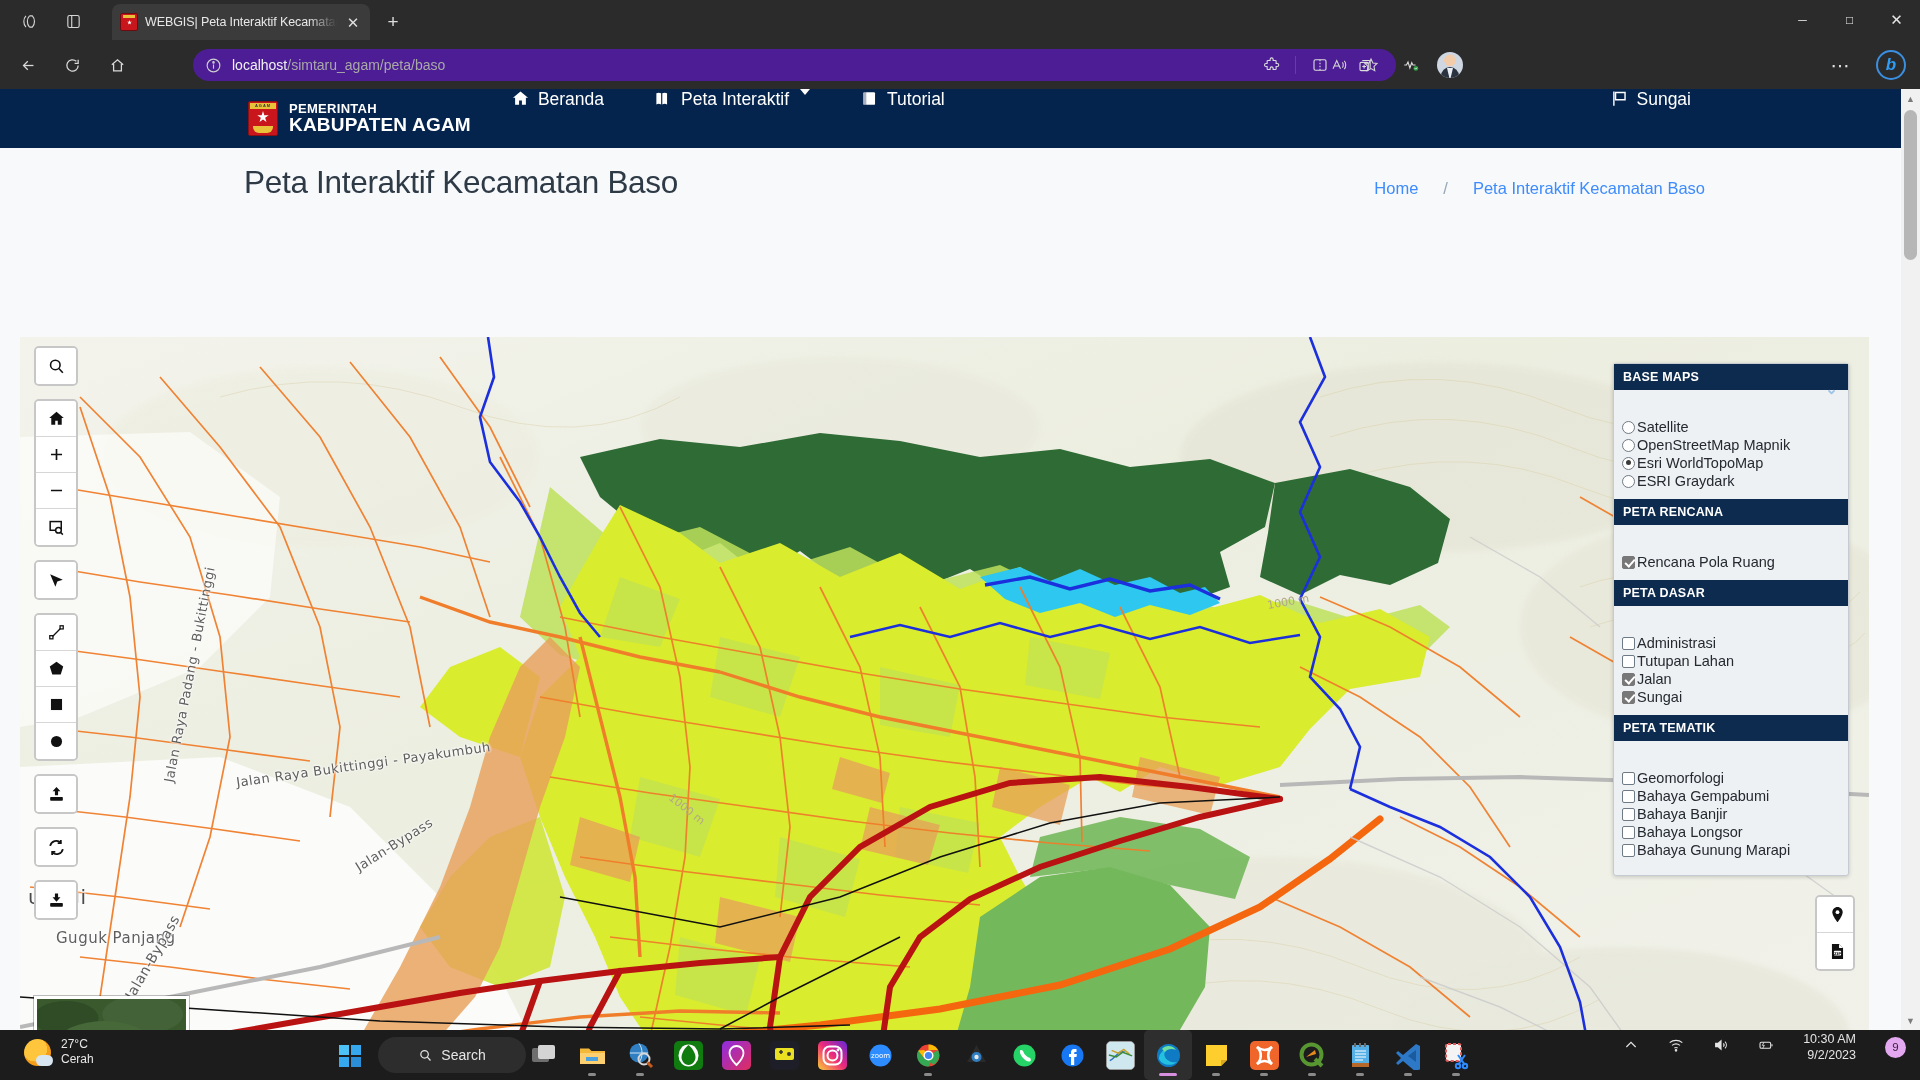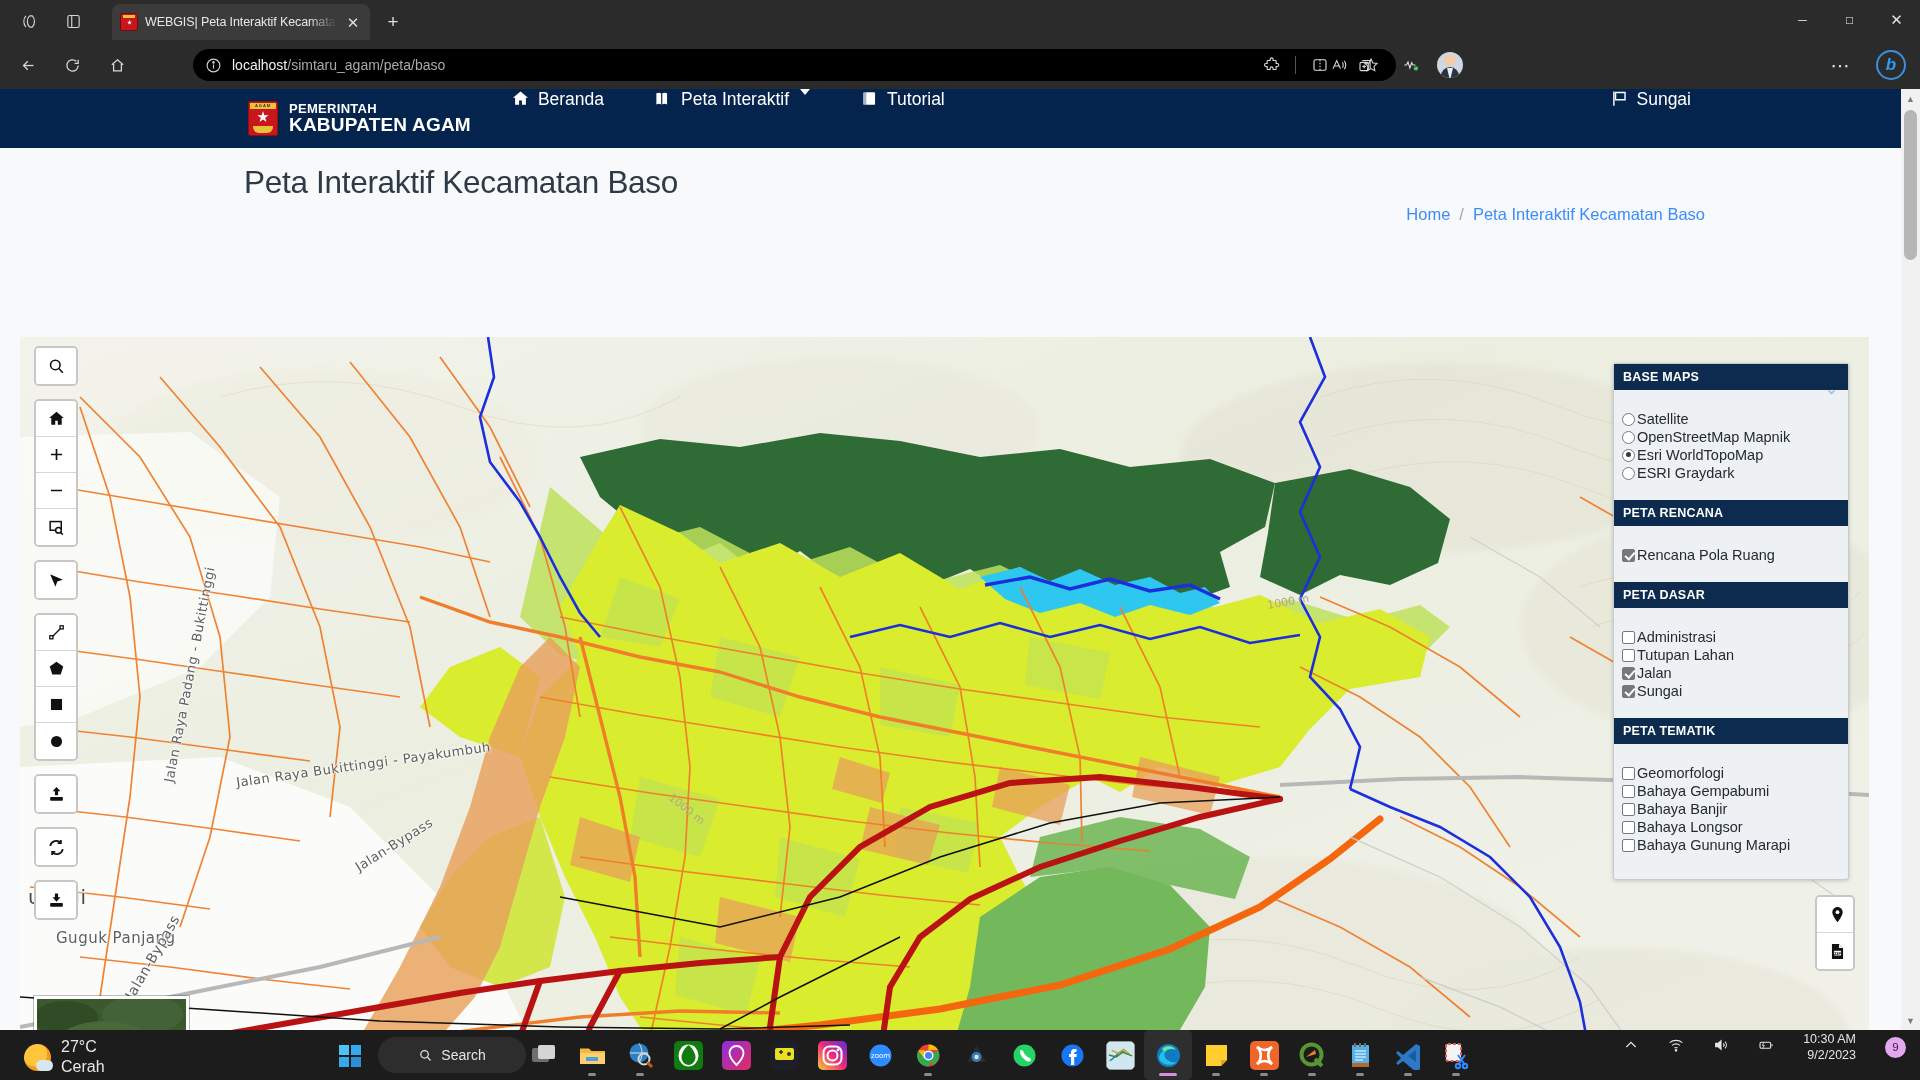--- a/index.html
+++ b/index.html
@@ -59,21 +59,21 @@
     position: absolute; top: 40px; left: 0; width: 1920px; height: 49px;
     background: #2b2b2b;
   }
   .nav-btn {
     position: absolute; top: 11px; width: 28px; height: 28px;
     display: flex; align-items: center; justify-content: center; color: #d9d9d9;
   }
   .nav-btn svg { width: 17px; height: 17px; }
   .addr-bar {
     position: absolute; left: 193px; top: 9px; width: 1203px; height: 32px;
-    background: #000000; border-radius: 16px; display: flex; align-items: center;
+    background: #4c1d95; border-radius: 16px; display: flex; align-items: center;
     padding: 0 12px; gap: 10px;
   }
   .addr-info { width: 17px; height: 17px; color: #cfcfcf; flex: 0 0 17px; }
   .addr-text { font-size: 14px; color: #a9a9a9; white-space: nowrap; }
   .addr-text b { color: #f1f1f1; font-weight: 400; }
   .addr-right { margin-left: auto; display: flex; gap: 6px; align-items: center; }
   .addr-right .ic { width: 26px; height: 26px; display: flex; align-items: center; justify-content: center; color: #d2d2d2; }
   .addr-right .ic svg { width: 18px; height: 18px; }
   .tool-ic {
     position: absolute; top: 11px; width: 30px; height: 28px;
@@ -150,21 +150,21 @@
 
   .page-head {
     position: absolute; top: 59px; left: 0; width: 1901px; height: 79px;
   }
   .page-title {
     position: absolute; left: 244px; top: 16px;
     font-size: 31.5px; color: #2e3a46; font-weight: 400; letter-spacing: -0.3px;
   }
   .breadcrumb {
     position: absolute; right: 196px; top: 31px;
-    font-size: 16.5px; color: #3d8bfd; display: flex; gap: 9px; align-items: center; margin-top: 26px;
+    font-size: 16.5px; color: #3d8bfd; display: flex; gap: 25px; align-items: center;
   }
   .breadcrumb .sep { color: #98a6b5; }
 
   
   .map-wrap {
     position: absolute; left: 20px; top: 248px; width: 1849px; height: 765px;
     overflow: hidden; background: #eceee4;
   }
   .map-canvas { position: absolute; inset: 0; }
 
@@ -175,21 +175,21 @@
   }
   .panel-head {
     background: #0d2b4e; color: #fff; font-size: 12.5px; font-weight: bold;
     font-stretch: condensed; letter-spacing: 0.2px; padding: 6px 9px;
     margin: 0 0 16px 0; position: relative; text-transform: uppercase;
   }
   .panel-head.first { margin-top: 0; }
   .panel-chevron {
     position: absolute; right: 10px; bottom: -6px; color: #9fc4e8; font-size: 15px; line-height: 1;
   }
-  .panel-body { padding: 4px 8px 18px 8px; }
+  .panel-body { padding: 4px 8px 9px 8px; margin-top: 24px; }
   .opt { display: flex; align-items: center; gap: 2px; padding: 1px 0; font-size: 14.5px; color: #242a30; }
   .rad {
     width: 13px; height: 13px; border-radius: 50%; border: 1.5px solid #6e7a85;
     background: #fff; flex: 0 0 13px; position: relative;
   }
   .rad.on::after {
     content: ""; position: absolute; left: 2.5px; top: 2.5px; width: 5px; height: 5px;
     border-radius: 50%; background: #3a3a3a;
   }
   .chk {
@@ -258,21 +258,21 @@
   }
   .weather-ic {
     width: 27px; height: 27px; border-radius: 50%;
     background: radial-gradient(circle at 40% 38%, #ffc53d 0 52%, #f59c18 53%);
     position: relative;
   }
   .weather-ic::after {
     content: ""; position: absolute; right: -2px; bottom: 0px; width: 17px; height: 11px;
     background: #d8e6f2; border-radius: 7px;
   }
-  .weather-txt { color: #e8e8e8; font-size: 16px; line-height: 1.28; }
+  .weather-txt { color: #e8e8e8; font-size: 12px; line-height: 1.28; }
   .win-start {
     position: absolute; left: 339px; top: 15px; width: 22px; height: 22px;
     display: grid; grid-template-columns: 1fr 1fr; grid-template-rows: 1fr 1fr; gap: 2.5px;
   }
   .win-start i { background: #33b2f0; display: block; }
   .win-start i:nth-child(1) { background: #4cc2f7; }
   .win-start i:nth-child(2) { background: #35a8ee; }
   .win-start i:nth-child(3) { background: #35a8ee; }
   .win-start i:nth-child(4) { background: #2a8fd6; }
   .search-pill {

